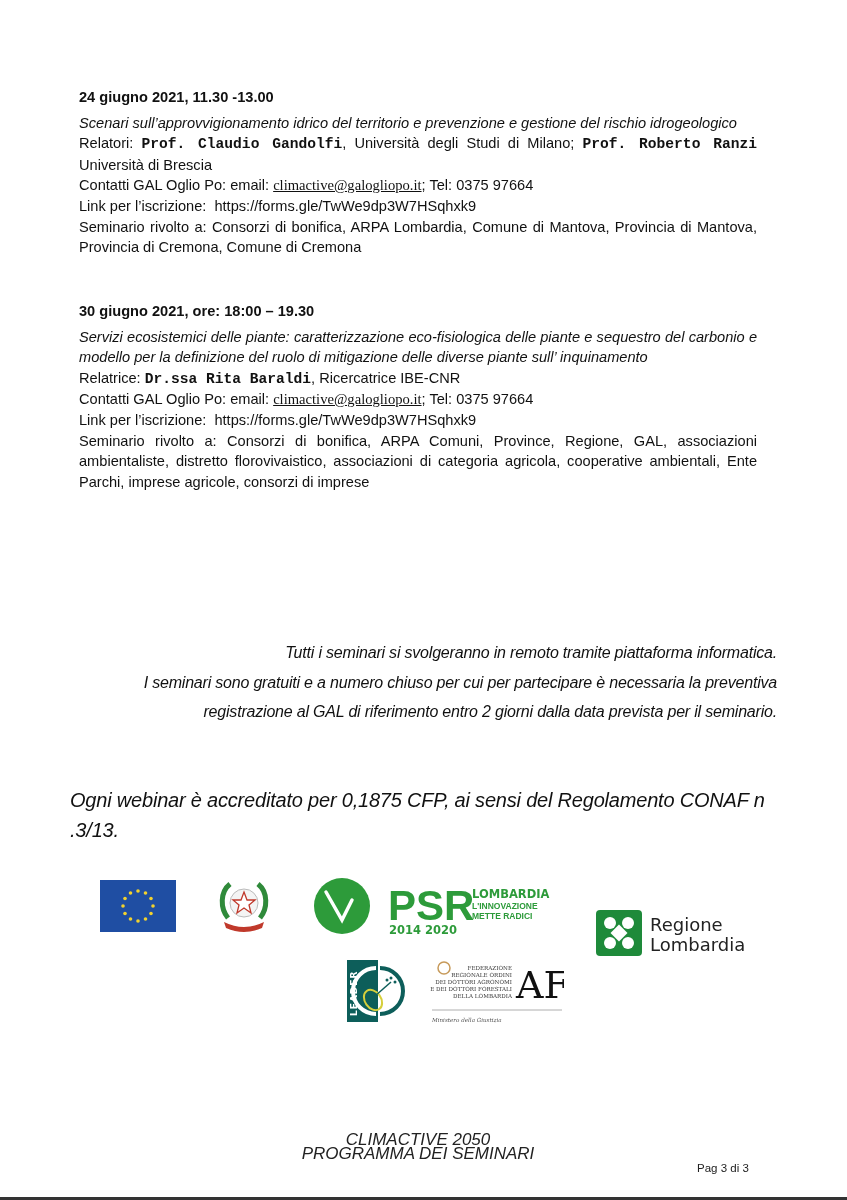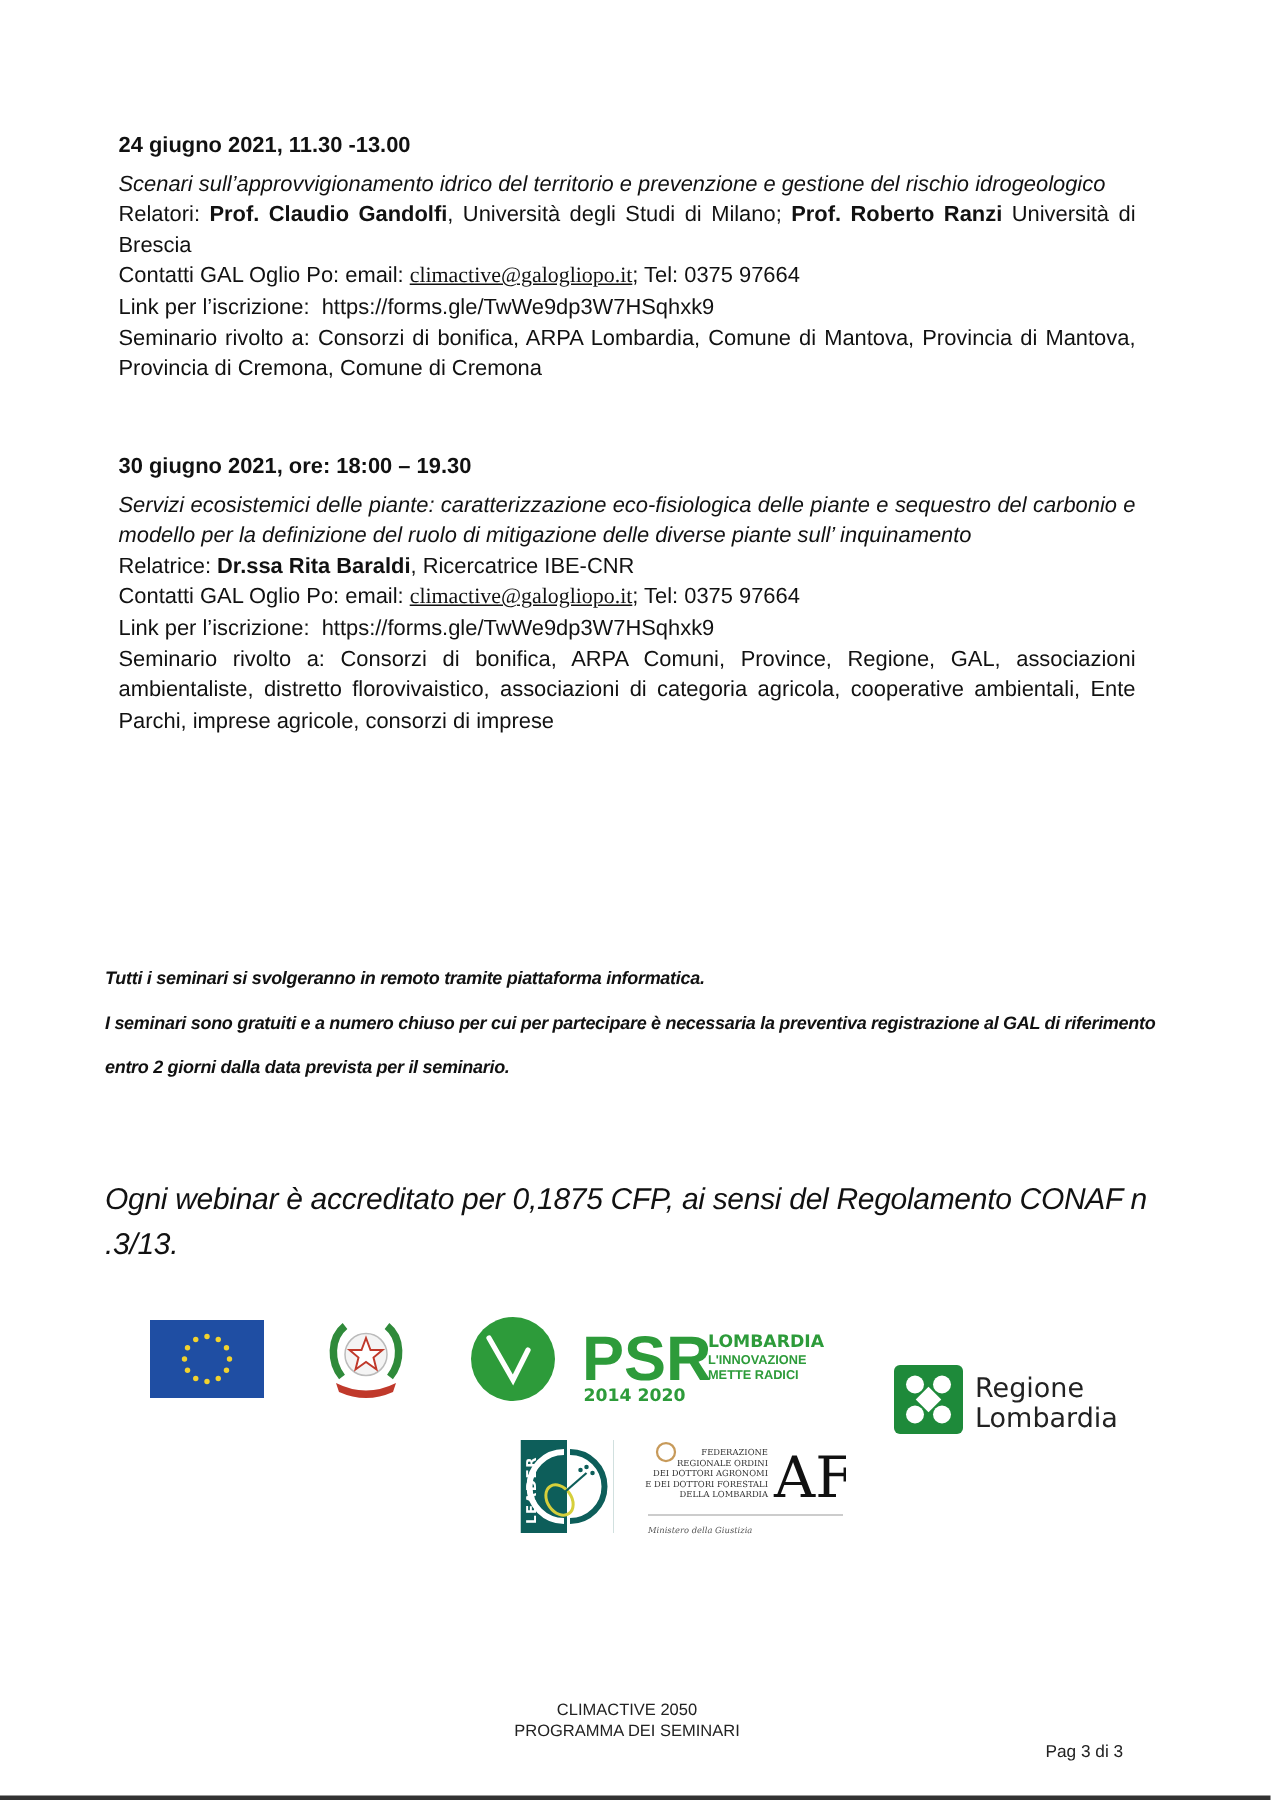--- a/index.html
+++ b/index.html
@@ -6,31 +6,31 @@
     body { width: 847px; height: 1200px; position: relative; overflow: hidden; font-family: "Liberation Sans", sans-serif; color: #111; }
     .page { position: absolute; left: 0; top: 0; width: 847px; height: 1200px; background: #fff; }
     .section { position: absolute; left: 79px; width: 678px; font-size: 14.6px; line-height: 20.6px; }
     .sec1 { top: 87px; }
     .sec2 { top: 301px; }
     .date { font-weight: bold; margin-bottom: 5px; }
     .title { font-weight: normal; font-style: italic; text-align: justify; }
     .line { text-align: justify; }
     .just { text-align: justify; text-align-last: left; }
     .email { text-decoration: underline; font-family: Liberation Serif, serif; }
-    b { font-weight: bold; }
-    .notice { position: absolute; left: 70px; width: 707px; top: 638px; text-align: left; font-weight: bold; font-style: italic; font-size: 12px; line-height: 29.5px; letter-spacing: -0.2px; }
+    b { font-weight: bold; font-family: Liberation Mono, monospace; }
+    .notice { position: absolute; left: 70px; width: 707px; top: 638px; text-align: right; font-weight: normal; font-style: italic; font-size: 16px; line-height: 29.5px; letter-spacing: -0.2px; }
     .cfp { position: absolute; left: 70px; width: 707px; top: 786px; text-align: left; font-weight: normal; font-style: italic; font-size: 20px; line-height: 29.5px; letter-spacing: -0.2px; }
     .logo { position: absolute; }
     .eu { left: 100px; top: 880px; width: 76px; height: 52px; background: #1f4ea3; }
     .it { left: 218px; top: 876px; width: 52px; height: 58px; }
     .psr { left: 312px; top: 876px; width: 245px; height: 60px; }
     .rl { left: 596px; top: 908px; width: 165px; height: 50px; }
     .leader { left: 347px; top: 960px; width: 62px; height: 62px; }
     .fodaf { left: 430px; top: 958px; width: 134px; height: 70px; }
-    .footer { position: absolute; left: 300px; width: 236px; top: 1133px; text-align: center; font-size: 11px; line-height: 14px; color: #222; }
+    .footer { position: absolute; left: 300px; width: 236px; top: 1133px; text-align: center; font-size: 17px; line-height: 14px; color: #222; font-style: italic; }
     .pagenum { position: absolute; left: 697px; top: 1162px; font-size: 11.5px; color: #222; }
     .bottom-rule { position: absolute; left: 0; top: 1197px; width: 847px; height: 3px; background: #333; }
   </style>
 </head>
 <body>
 
 <div class="page">
 
   <div class="section sec1">
     <div class="date">24 giugno 2021, 11.30 -13.00</div>

